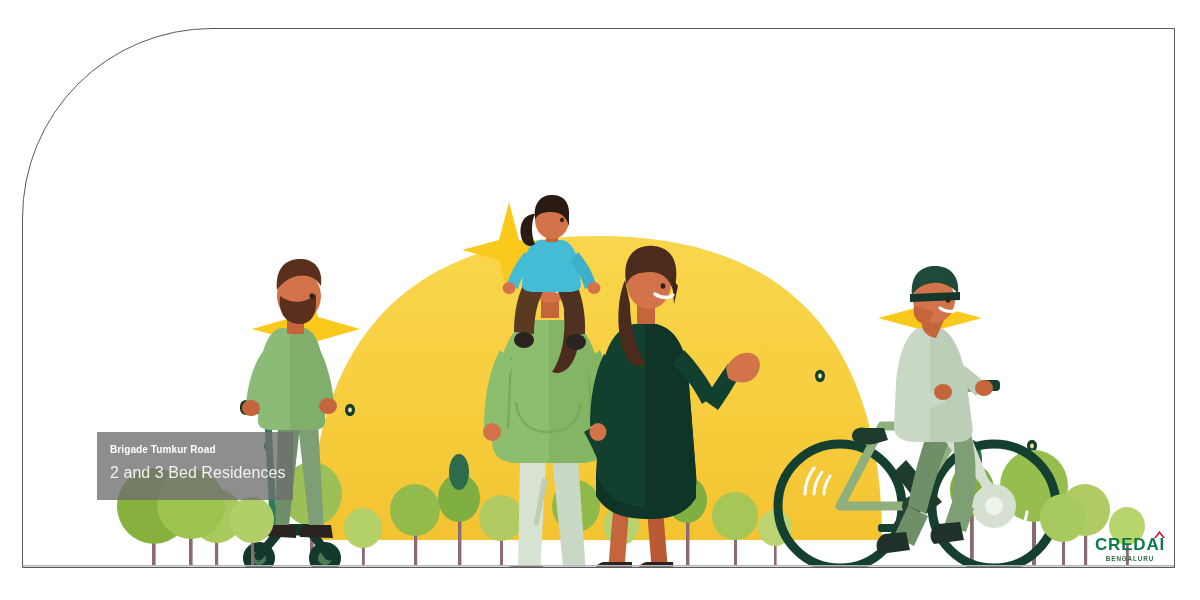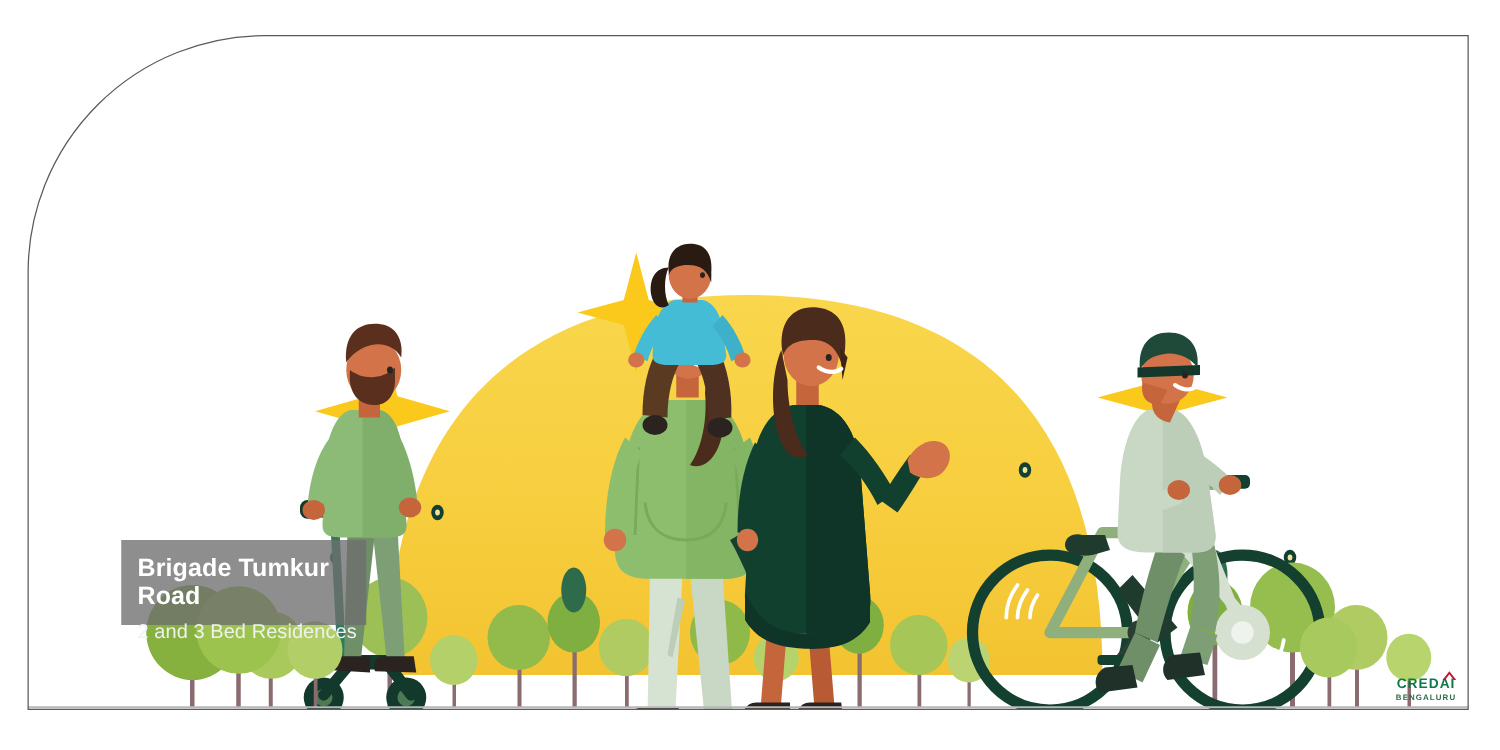--- a/index.html
+++ b/index.html
@@ -71,21 +71,21 @@
   #label-chip {
     position:absolute;
     left:97px; top:432px;
     width:196px; height:68px;
     background:rgba(110,110,110,0.78);
     z-index:35;
     padding:12px 0 0 13px;
   }
   #label-title {
     color:#ffffff;
-    font-size:20px;
+    font-size:10px;
     font-weight:bold;
     letter-spacing:0.1px;
     line-height:1.1;
   }
   #label-sub {
     margin-top:9px;
     color:#f0f0f0;
     font-size:16px;
     font-weight:400;
     letter-spacing:0.05px;
@@ -94,21 +94,21 @@
   
   #credai-logo {
     position:absolute;
     right:35px; bottom:38px;
     z-index:36;
     text-align:center;
     line-height:1;
   }
   #credai-wordmark {
     position:relative;
-    font-size:11px;
+    font-size:17px;
     font-weight:bold;
     color:#0d7a4a;
     letter-spacing:0.8px;
     font-family:"Liberation Sans", sans-serif;
   }
   #credai-sub {
     margin-top:3px;
     font-size:6.3px;
     font-weight:bold;
     color:#2f6b45;

